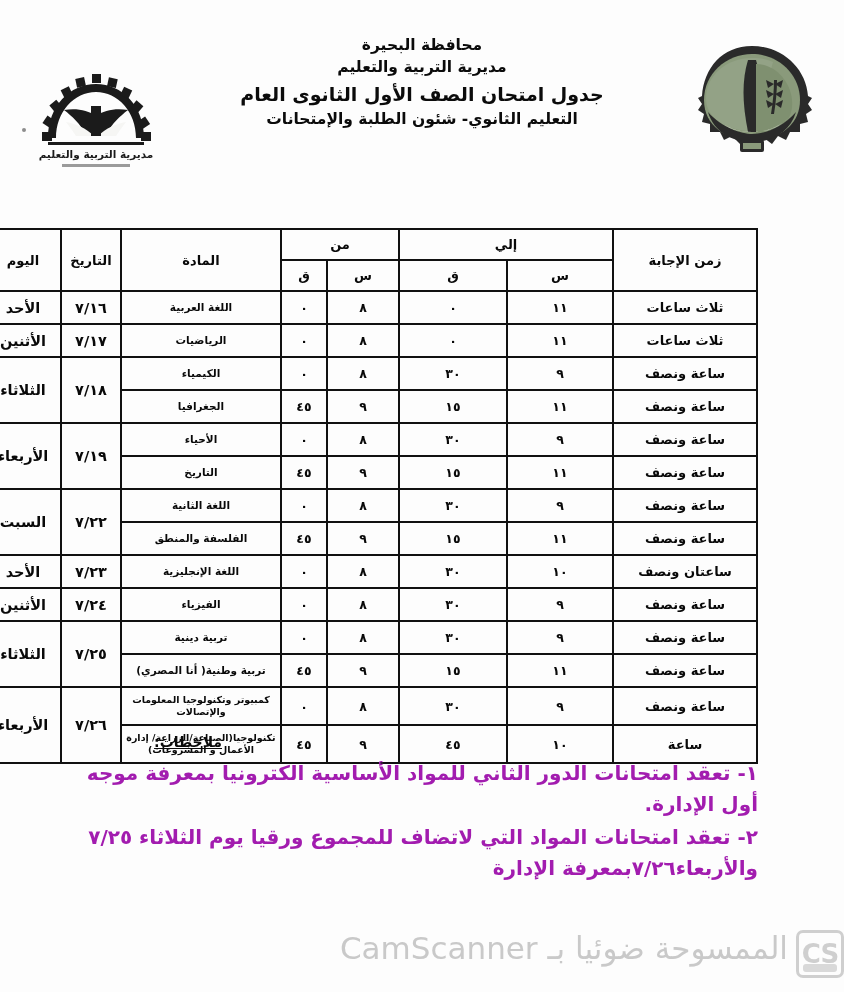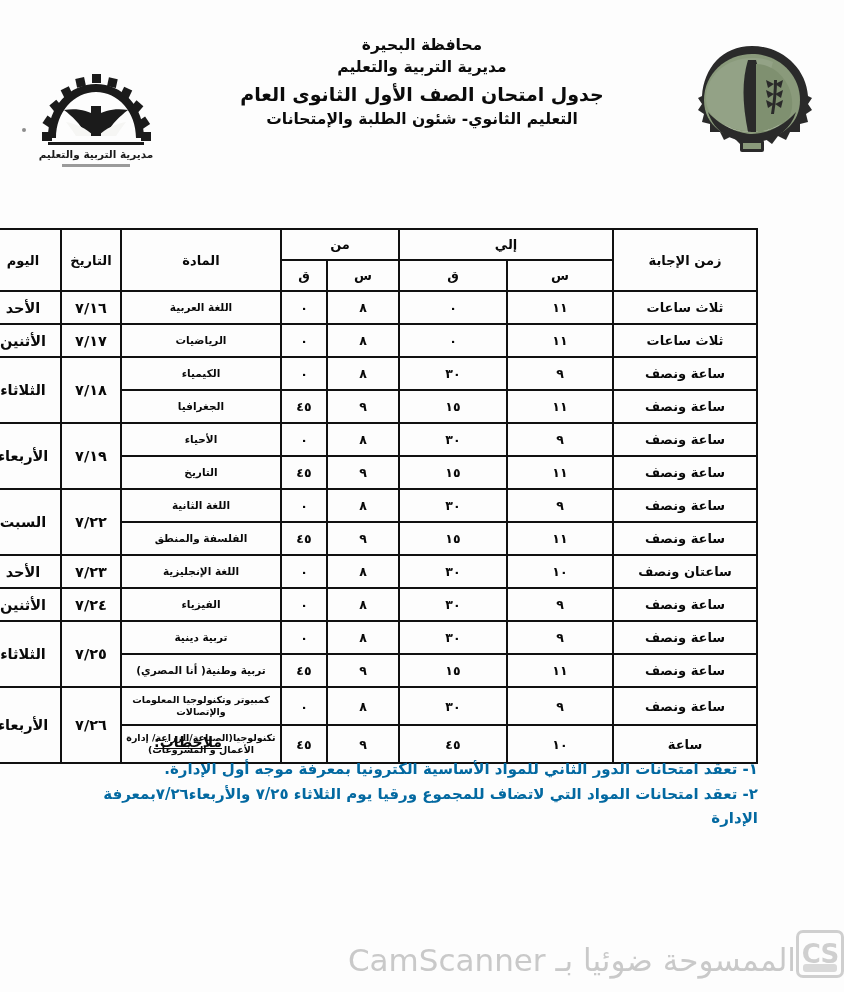--- a/index.html
+++ b/index.html
@@ -107,42 +107,42 @@
   }
   .notes-title {
     font-size: 14px;
     font-weight: bold;
     color: #0b0b0b;
     text-decoration: underline;
     margin-bottom: 8px;
     margin-right: 536px;
   }
   .note-item {
-    font-size: 15px;
+    font-size: 20px;
     font-weight: bold;
-    color: #0369a1;
+    color: #a21caf;
     line-height: 1.55;
     text-align: right;
     margin-bottom: 2px;
   }
   .note-item .cont {
     display: block;
     text-align: center;
     padding-right: 40px;
   }
 
   
   .watermark {
     position: absolute;
     bottom: 14px; right: 0; left: 0;
     display: flex;
     flex-direction: row-reverse;
     justify-content: flex-end;
-    align-items: flex-end;
-    gap: 0;
+    align-items: flex-start;
+    gap: 8px;
     padding-left: 18px;
     direction: rtl;
   }
   .wm-text {
     font-size: 31px;
     color: #c9c9c9;
     font-weight: 400;
     letter-spacing: 0px;
     white-space: nowrap;
   }

